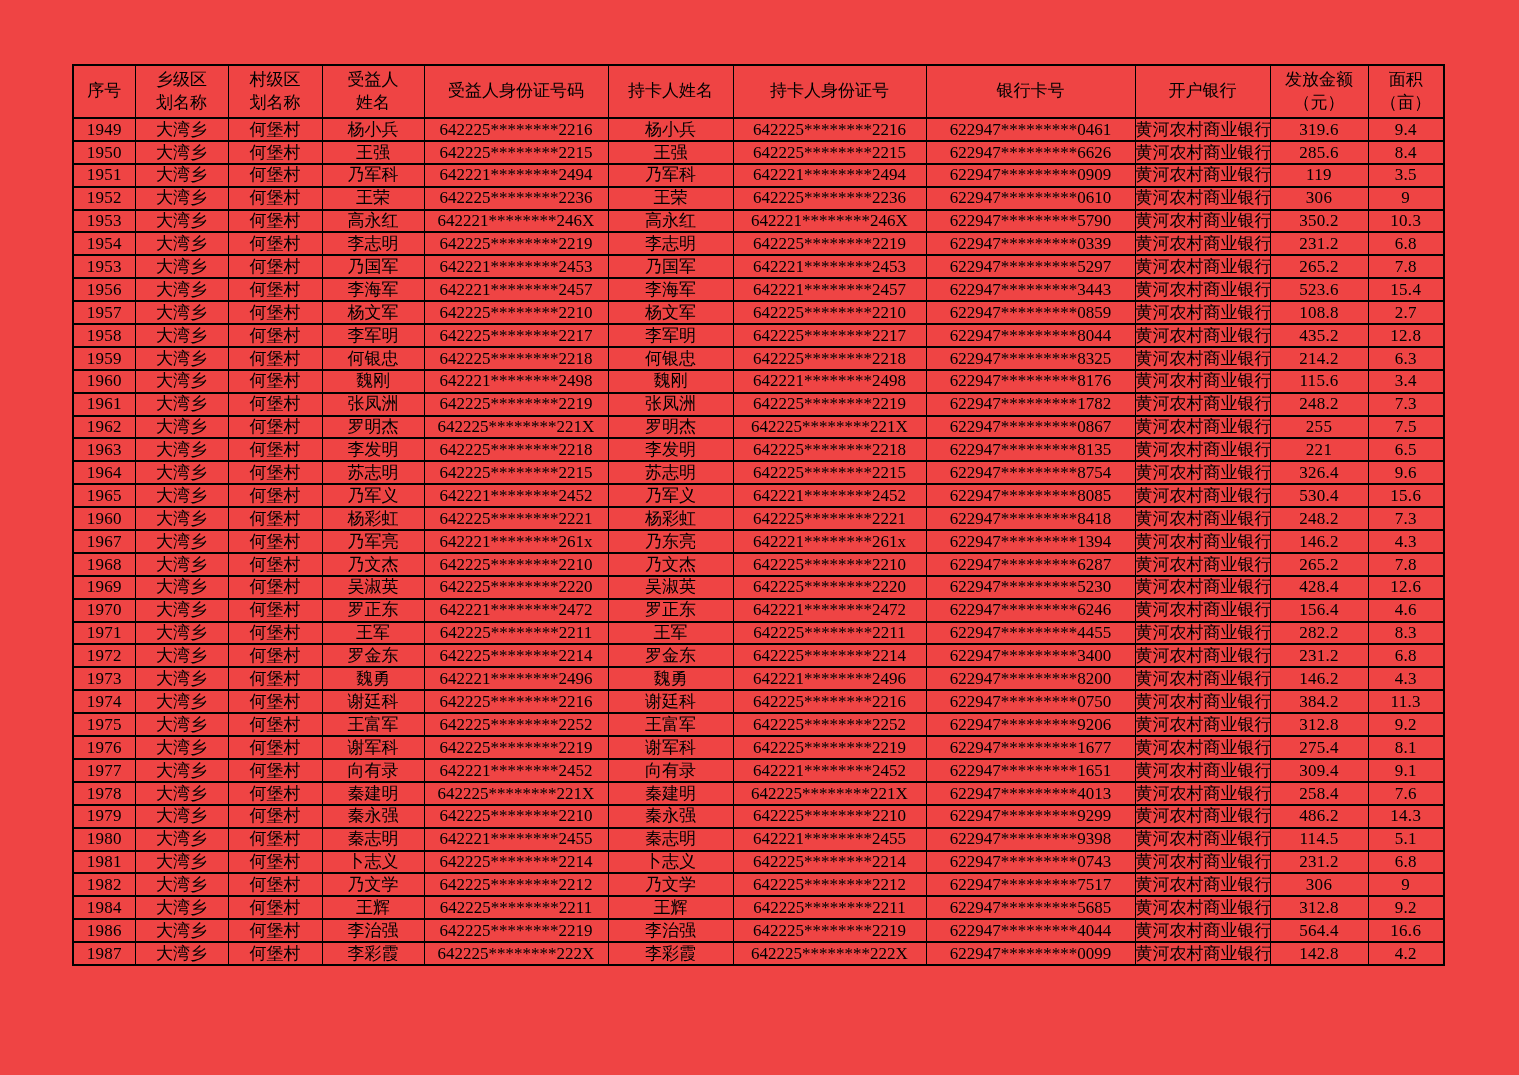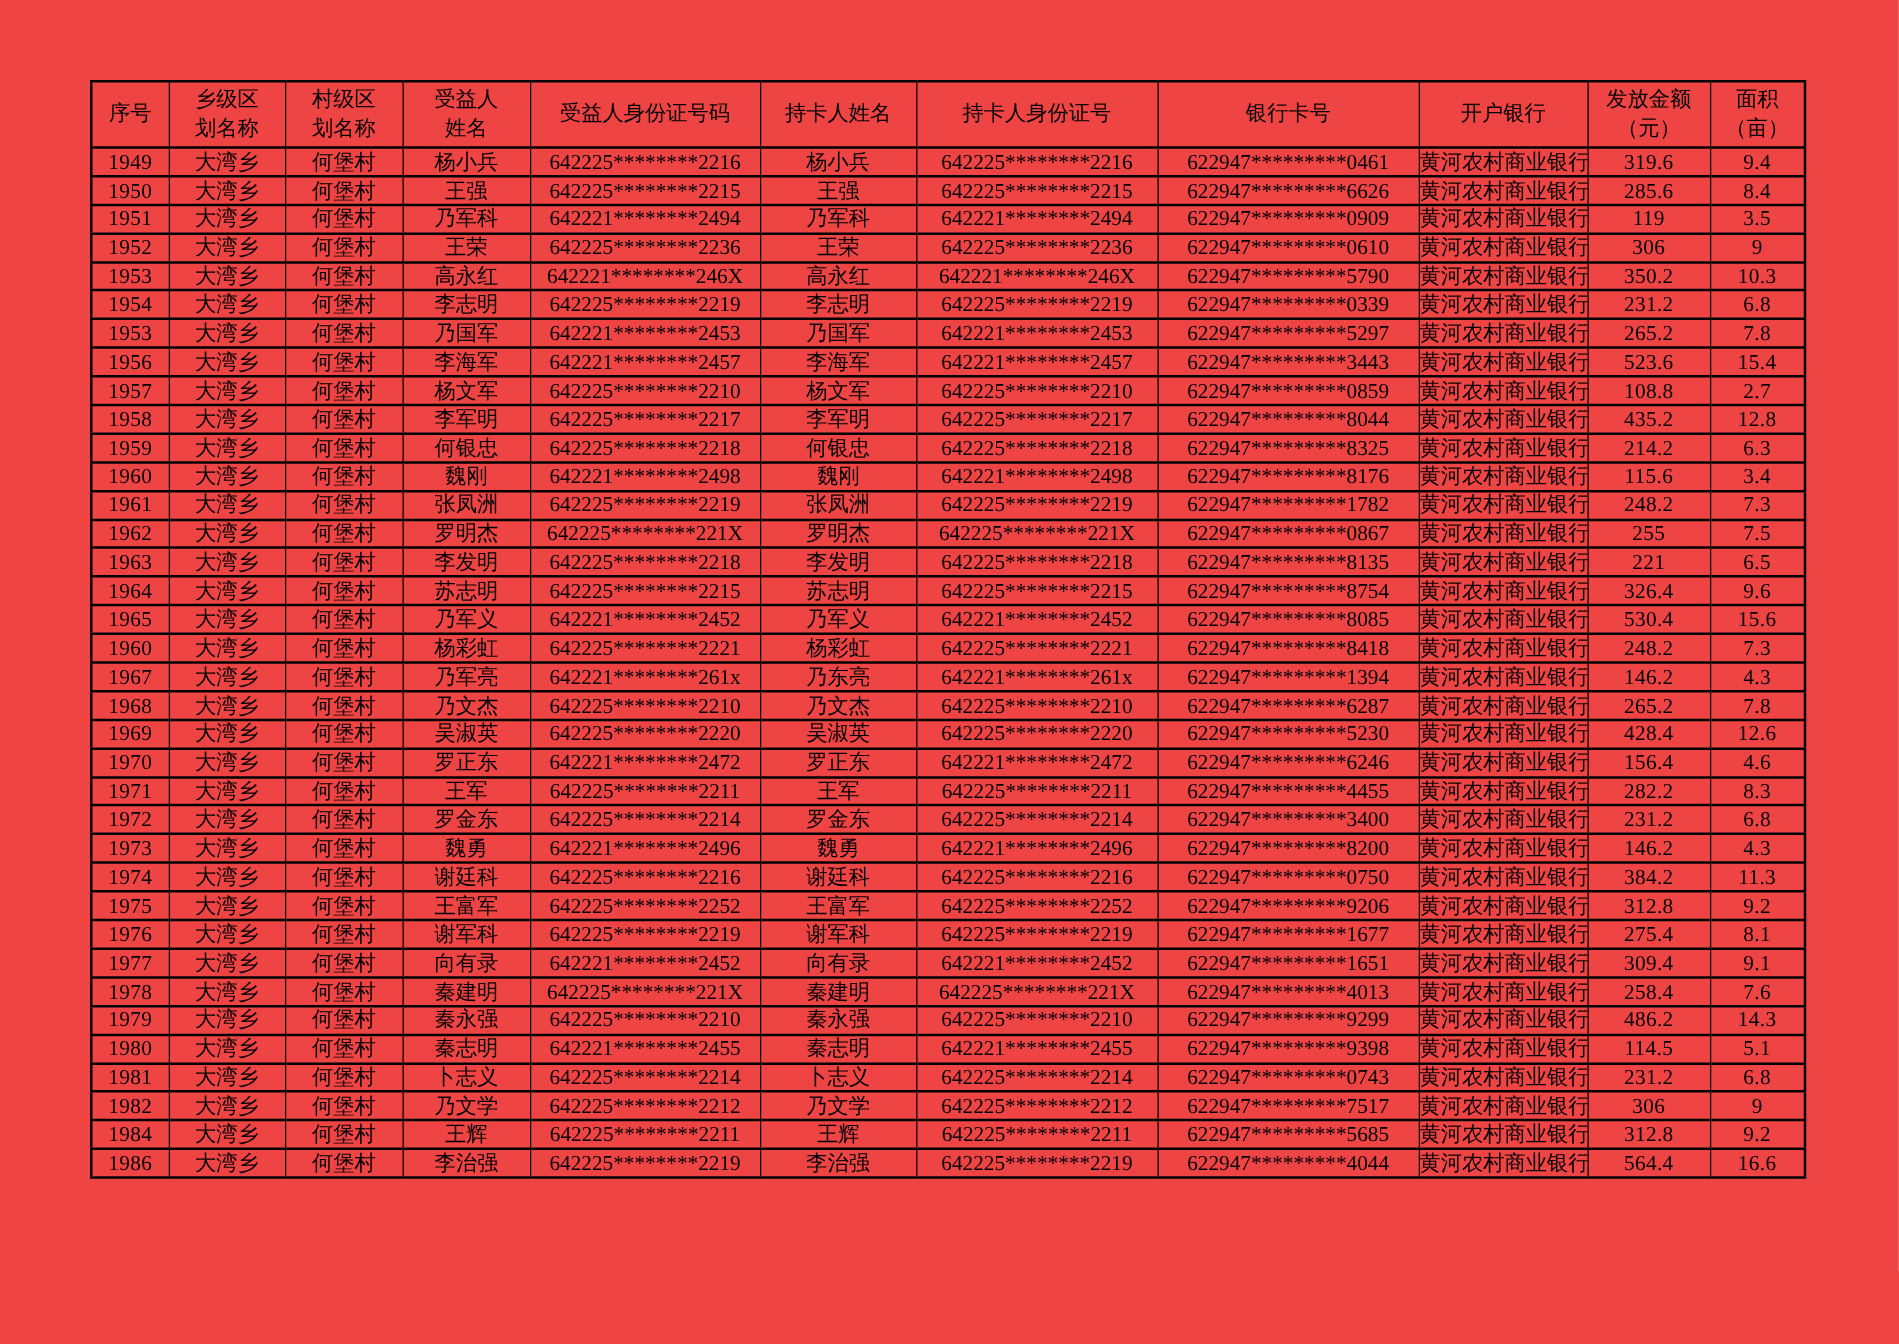--- a/index.html
+++ b/index.html
@@ -531,15 +531,28 @@
           <td>何堡村</td>
           <td>李治强</td>
           <td class="idnum">642225********2219</td>
           <td>李治强</td>
           <td class="idnum">642225********2219</td>
           <td class="idnum">622947*********4044</td>
           <td>黄河农村商业银行</td>
           <td class="num">564.4</td>
           <td class="num">16.6</td>
         </tr>
+        <tr>
+          <td class="num">1987</td>
+          <td>大湾乡</td>
+          <td>何堡村</td>
+          <td>李彩霞</td>
+          <td class="idnum">642225********222X</td>
+          <td>李彩霞</td>
+          <td class="idnum">642225********222X</td>
+          <td class="idnum">622947*********0099</td>
+          <td>黄河农村商业银行</td>
+          <td class="num">142.8</td>
+          <td class="num">4.2</td>
+        </tr>
       </tbody>
   </table>
 </div>
 
 </body></html>

